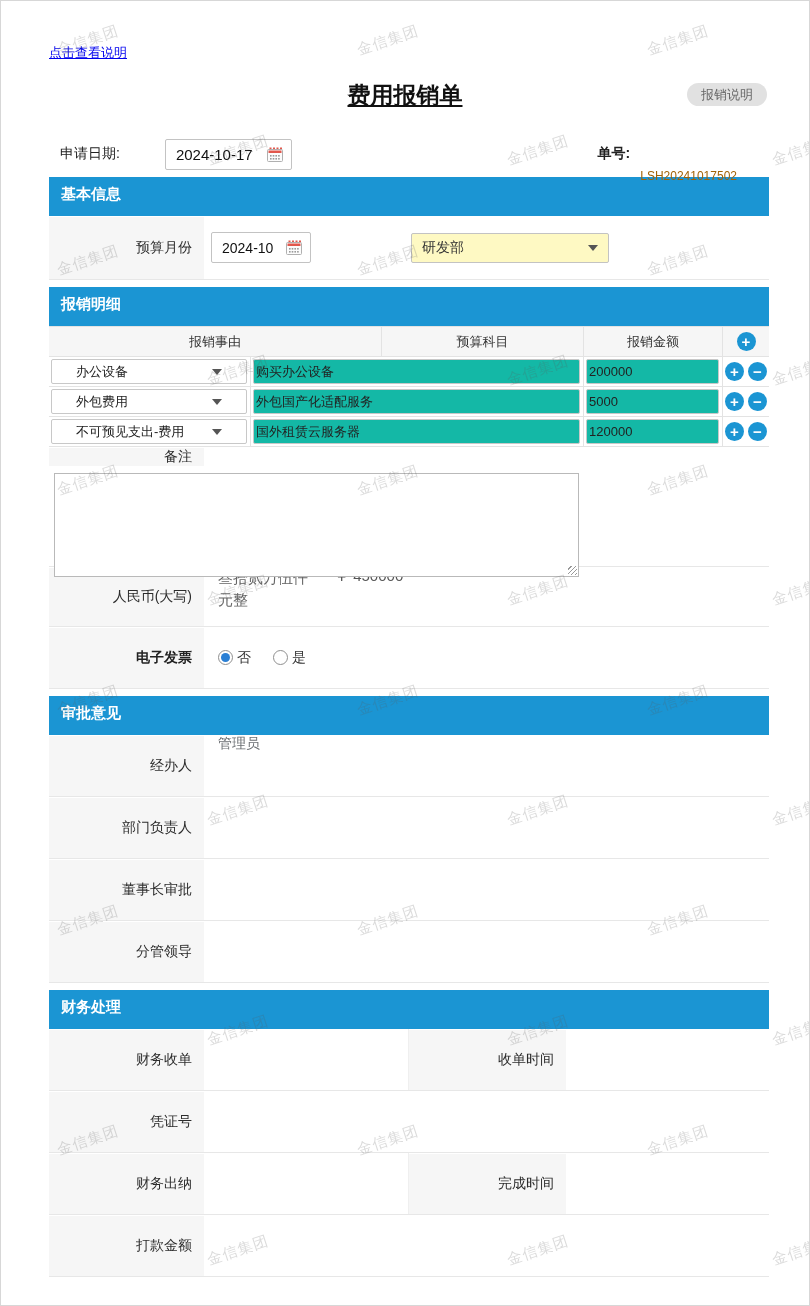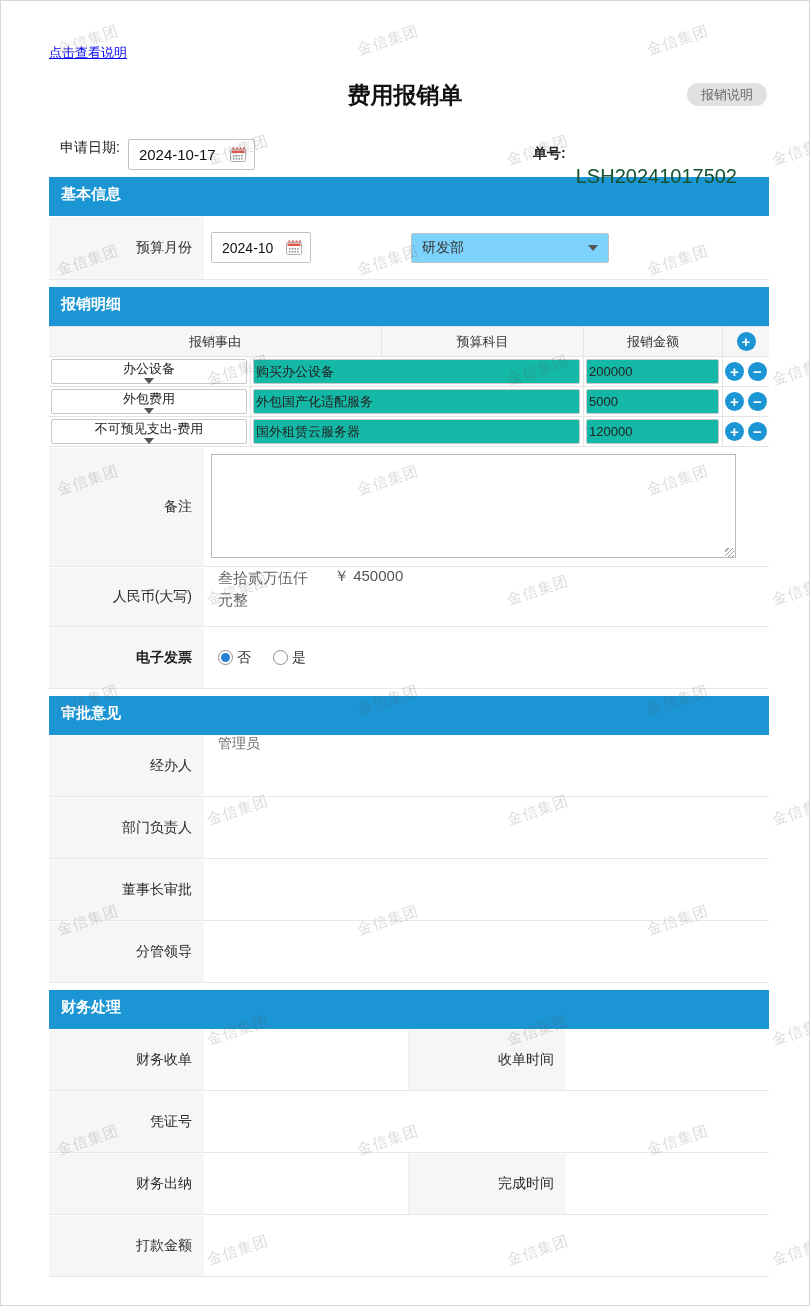--- a/index.html
+++ b/index.html
@@ -10,30 +10,30 @@
 
   
   .wm-layer { position:absolute; inset:0; pointer-events:none; z-index:50; }
   .wm { position:absolute; font-size:15px; letter-spacing:1px; color:rgba(90,90,90,0.22);
         transform:rotate(-18deg); white-space:nowrap; }
 
   
   .top-link-wrap { padding:42px 0 0 48px; }
   .top-link { font-size:13px; color:#0000ee; text-decoration:underline; cursor:pointer; }
   .title-row { position:relative; margin-top:18px; height:30px; }
-  .page-title { text-align:center; font-size:23px; font-weight:bold; color:#111; line-height:30px; }
+  .page-title { text-align:center; font-size:23px; font-weight:bold; color:#111; line-height:30px;text-decoration:underline; }
   .pill-btn { position:absolute; right:42px; top:3px; height:23px; padding:0 14px; border:none;
               border-radius:12px; background:#e1e1e1; color:#666; font-size:13px; cursor:pointer;
               font-family:inherit; line-height:23px; }
   .meta-row { margin-top:28px; height:32px; display:flex; align-items:center; justify-content:space-between; }
-  .meta-left { display:flex; padding-left:11px; }
+  .meta-left { display:flex; align-items:center; padding-left:11px;gap:37px; }
   .meta-label { font-size:14px; color:#222; margin-right:8px; }
   .meta-right { display:flex; align-items:center; padding-right:32px; }
   .orderno-label { font-size:14px; font-weight:bold; color:#222; margin-right:10px; }
-  .orderno-value { font-size:20px; color:#14532d;margin-top:44px; }
+  .orderno-value { font-size:12px; color:#a16207;margin-top:44px; }
 
   .date-box { display:inline-flex; align-items:center; justify-content:space-between; height:31px;
               border:1px solid #c3c3c3; border-radius:2px; background:#fff; padding:0 8px 0 10px; cursor:pointer; }
   .date-box .dval { font-size:15px; color:#111; margin-right:12px; }
 
   
   .sec-header { margin-top:7px; height:39px; line-height:33px; background:#1b95d3; color:#fff;
                 font-size:15px; font-weight:600; padding-left:12px; }
 
   
@@ -43,44 +43,44 @@
               font-size:14px; color:#2c2c2c; flex:none; }
   .val-cell { display:flex; padding-left:12px; flex:1 1 auto; font-size:14px; color:#6b6f73; }
 
   
   .basic-row { height:64px; }
   .basic-row .c1 { width:157px; }
   .basic-row .c2 { width:200px; display:flex; align-items:center; padding-left:5px; }
   .basic-row .c3 { width:157px; }
   .basic-row .c4 { width:206px; display:flex; align-items:center; padding-left:5px; }
   .sel-box { display:flex; align-items:center; justify-content:space-between; height:30px; width:198px;
-             border:1px solid #c3c3c3; border-radius:2px; background:#7dd3fc; padding:0 10px; cursor:pointer;
+             border:1px solid #c3c3c3; border-radius:2px; background:#fef9c3; padding:0 10px; cursor:pointer;
              font-size:14px; color:#333; }
   .sel-arrow { width:0; height:0; border-left:5px solid transparent; border-right:5px solid transparent;
                border-top:6px solid #555; flex:none; }
 
   
   .dt { border-bottom:1px solid #e3e3e3; }
   .dt-row { display:flex; height:30px; border-top:1px solid #e3e3e3; }
   .dt-h { background:#f6f6f6; }
   .dt-cell { border-right:1px solid #e3e3e3; display:flex; align-items:center; }
   .dt-cell:last-child { border-right:none; }
   .dc1 { width:202px; } .dc2 { width:333px; } .dc3 { width:139px; } .dc4 { width:46px; justify-content:center; gap:4px; }
   .dt-h .dt-cell { justify-content:center; font-size:13px; color:#333; }
   .dt-sel { display:flex; align-items:center; justify-content:space-between; height:25px; width:calc(100% - 5px);
             margin:0 3px 0 2px; border:1px solid #c8c8c8; border-radius:2px; padding:0 24px; font-size:13px;
-            color:#222; cursor:pointer; background:#fff;flex-direction:column; }
+            color:#222; cursor:pointer; background:#fff; }
   .dt-input { height:25px; width:calc(100% - 5px); margin:0 3px 0 2px; border:1px solid #c8c8c8;
               border-radius:2px; padding:0 2px; font-size:13px; color:#222; font-family:Liberation Sans, sans-serif; background:#14b8a6; }
   .circle-btn { width:19px; height:19px; border-radius:50%; background:#1b95d3; color:#fff; font-size:15px;
                 font-weight:bold; display:flex; align-items:center; justify-content:center; cursor:pointer;
                 line-height:1; user-select:none; flex:none; }
 
   
-  .remark-row { height:120px; }
+  .remark-row { height:120px;flex-direction:column; }
   .remark-row .lbl-cell { width:157px; }
   .remark-wrap { position:relative; margin:7px 0 7px 5px; }
   .remark-ta { width:525px; height:104px; border:1px solid #b9b9b9; resize:none; font-family:inherit;
                font-size:13px; padding:4px 6px; display:block; }
   .ta-grip { position:absolute; right:2px; bottom:2px; width:9px; height:9px;
              background:repeating-linear-gradient(135deg, transparent 0 2px, #999 2px 3px); cursor:nwse-resize; }
   .rmb-row { height:60px; }
   .rmb-row .lbl-cell { width:157px; }
   .rmb-upper { width:98px; font-size:15px; color:#666; line-height:1.45; }
   .rmb-amount { margin-left:18px; font-size:15px; color:#555; }

